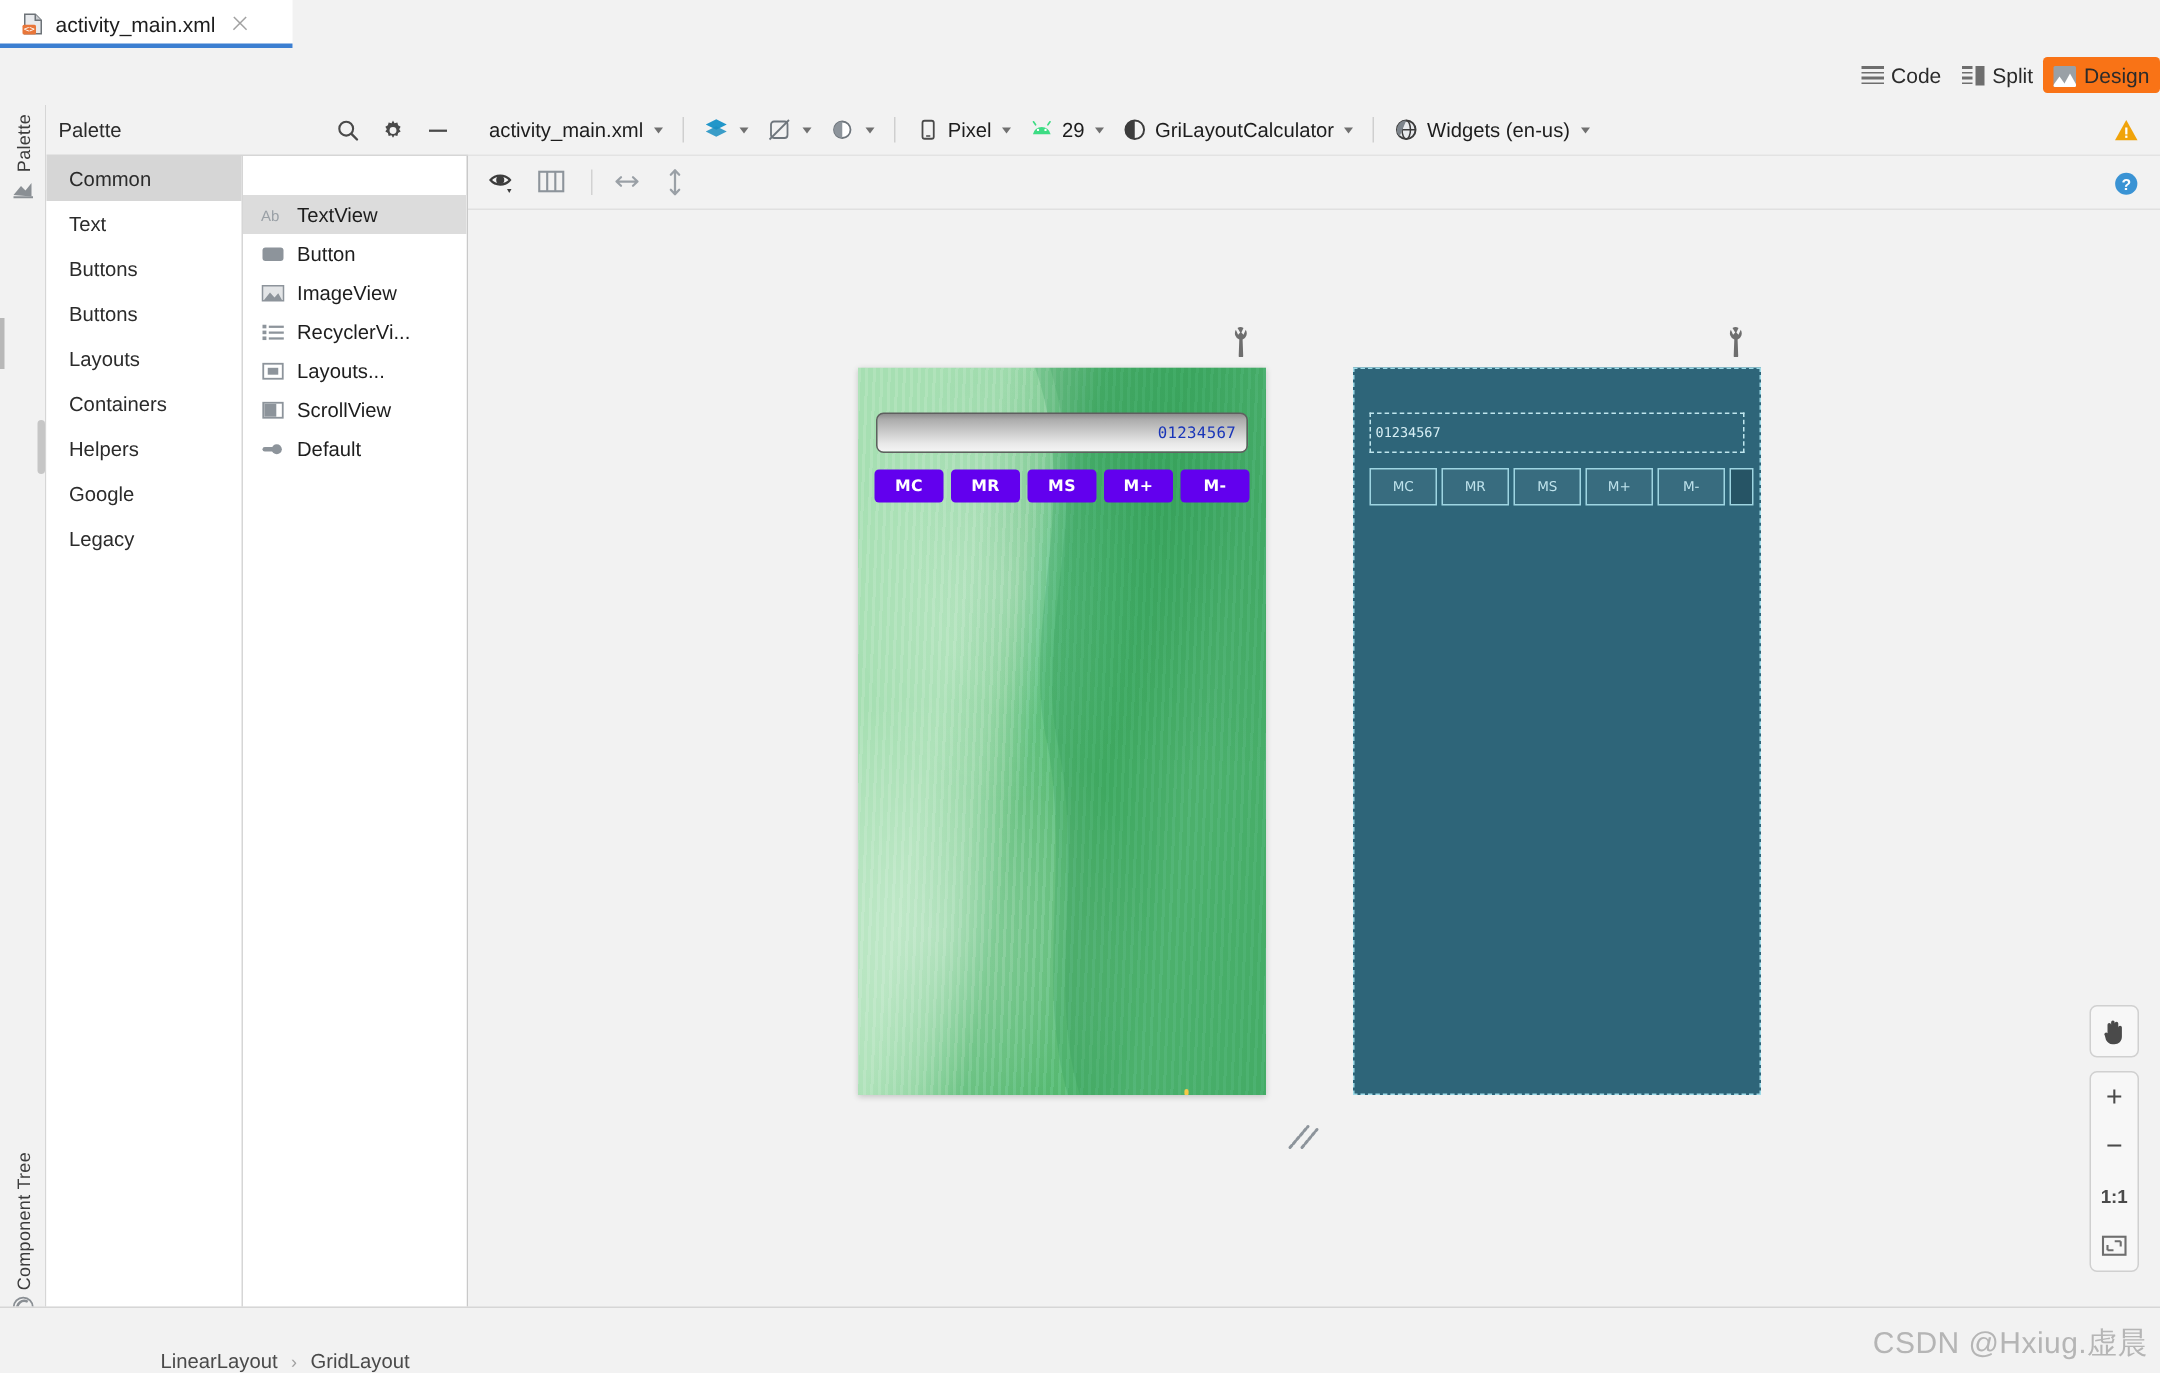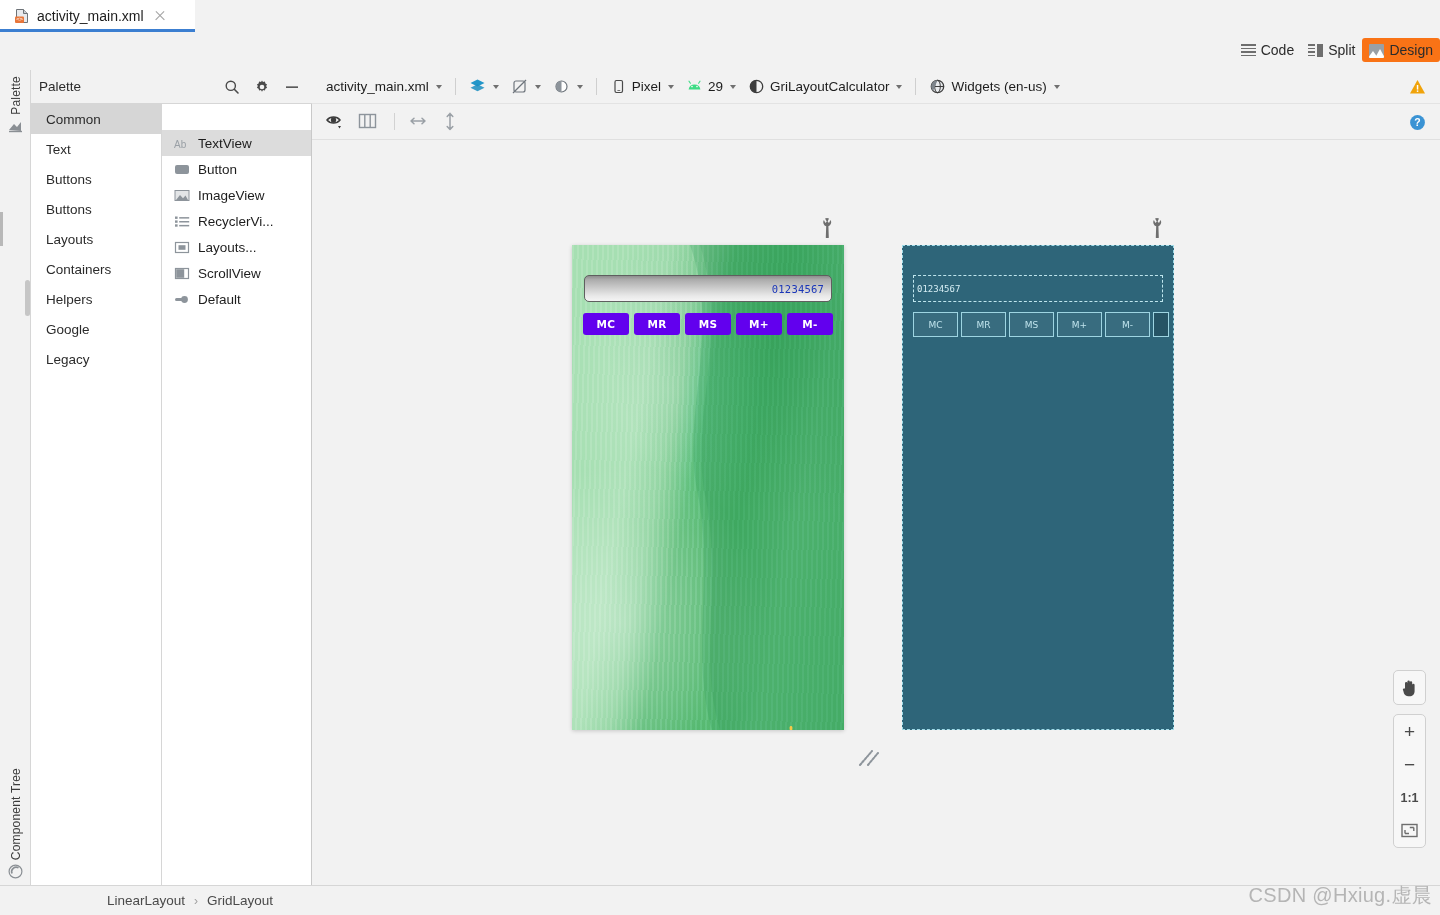--- a/index.html
+++ b/index.html
@@ -234,23 +234,23 @@
     width: 33px; height: 33px; position: relative;
     display: flex; align-items: center; justify-content: center;
     font-size: 13px; color: #4a4a4a;
   }
 
   .help-icon { position: absolute; width: 17px; height: 17px; }
   .warn-icon { position: absolute; width: 17px; height: 16px; }
 
   
   .bottombar {
-    position: absolute; left: 0; bottom: 0; width: 1440px; height: 30px;
+    position: absolute; left: 0; bottom: 0; width: 1440px; height: 44px;
     background: #f2f2f2; border-top: 1px solid #d6d6d6;
-    display: flex; align-items: center;
+    display: flex; align-items: flex-end;
   }
   .crumbs { margin-left: 107px; display: flex; align-items: center; gap: 9px; }
   .crumb { font-size: 13.5px; color: #4a4a4a; }
   .crumb-sep { color: #a0a0a0; font-size: 12px; }
   .watermark {
     position: absolute; right: 8px; bottom: 6px;
     font-size: 20px; color: #b5b5b5; letter-spacing: .3px;
   }
   .vscroll {
     position: absolute; left: 4px; top: 210px; width: 5px; height: 36px;

